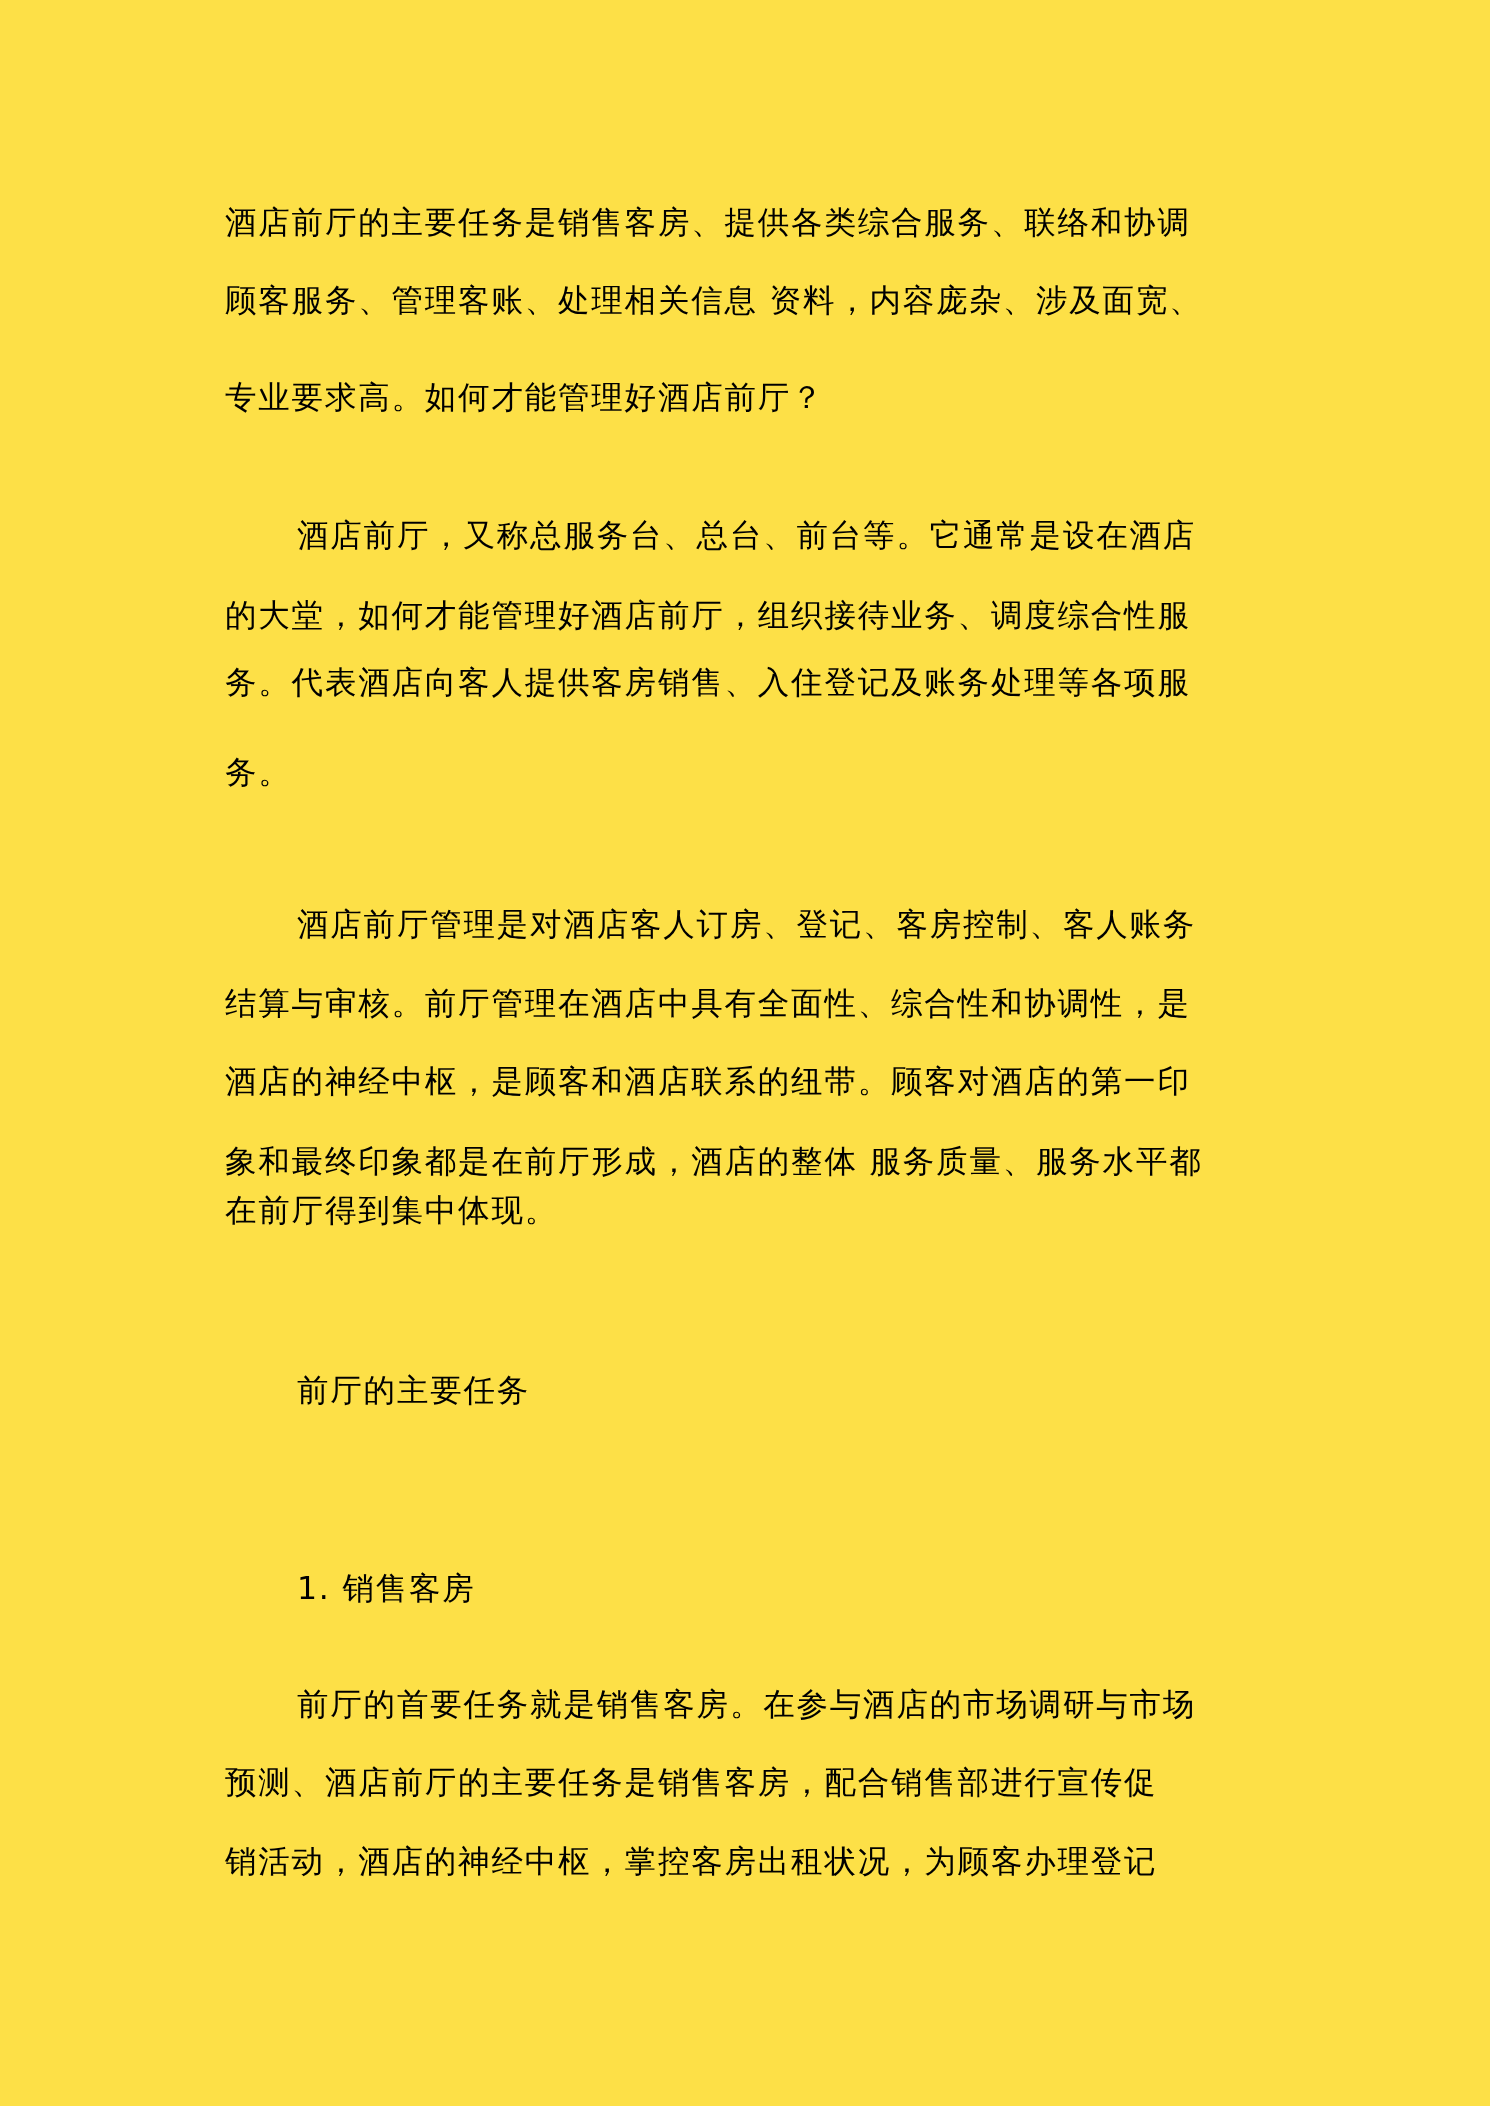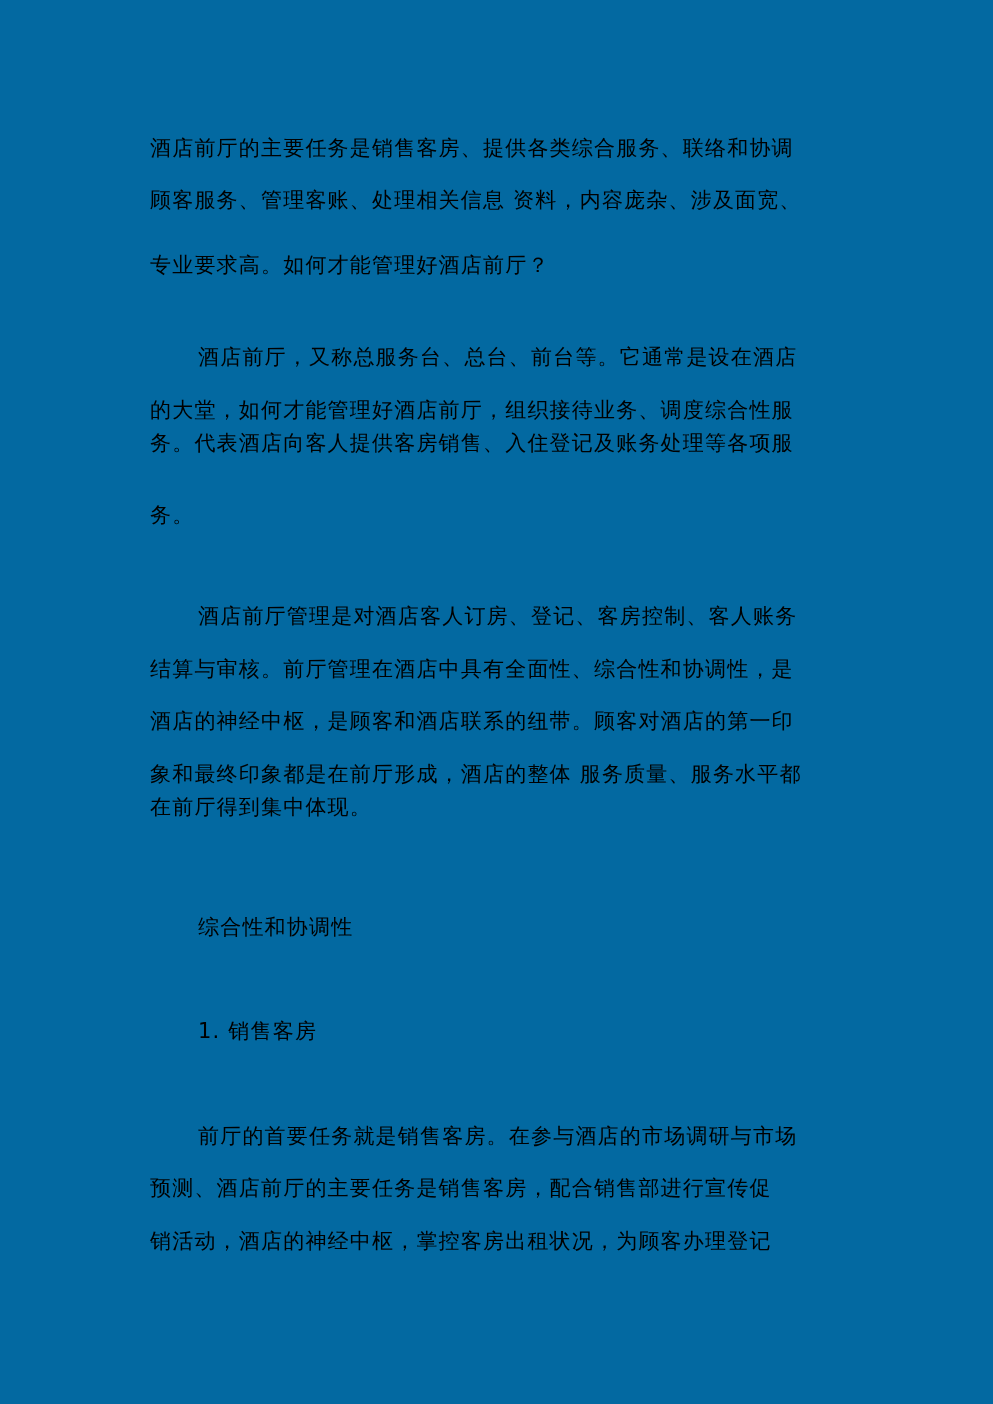--- a/index.html
+++ b/index.html
@@ -1,51 +1,51 @@
 <!DOCTYPE html>
 <html><head>
 <meta charset="utf-8">
 <style>
   html, body { margin: 0; padding: 0; background: #ffffff; }
   body { width: 993px; height: 1404px; position: relative; overflow: hidden;
          font-family: "DejaVu Sans", sans-serif; color: #000; }
-  .page { position: absolute; left: 0; top: 0; width: 993px; height: 1404px; background: #0369a1; }
+  .page { position: absolute; left: 0; top: 0; width: 993px; height: 1404px; background: #fde047; }
   .line { position: absolute; left: 150px; font-size: 21px; line-height: 26px;
           letter-spacing: 1.2px; white-space: nowrap; }
   .indent { left: 198px; }
 </style>
 </head>
 <body>
 
 <div class="page">
 
   <div>
     <div class="line" style="top:135px">酒店前厅的主要任务是销售客房、提供各类综合服务、联络和协调</div>
     <div class="line" style="top:187px">顾客服务、管理客账、处理相关信息 资料，内容庞杂、涉及面宽、</div>
     <div class="line" style="top:252px">专业要求高。如何才能管理好酒店前厅？</div>
   </div>
 
   <div>
     <div class="line indent" style="top:344px">酒店前厅，又称总服务台、总台、前台等。它通常是设在酒店</div>
     <div class="line" style="top:397px">的大堂，如何才能管理好酒店前厅，组织接待业务、调度综合性服</div>
-    <div class="line" style="top:430px">务。代表酒店向客人提供客房销售、入住登记及账务处理等各项服</div>
+    <div class="line" style="top:442px">务。代表酒店向客人提供客房销售、入住登记及账务处理等各项服</div>
     <div class="line" style="top:502px">务。</div>
   </div>
 
   <div>
     <div class="line indent" style="top:603px">酒店前厅管理是对酒店客人订房、登记、客房控制、客人账务</div>
     <div class="line" style="top:656px">结算与审核。前厅管理在酒店中具有全面性、综合性和协调性，是</div>
     <div class="line" style="top:708px">酒店的神经中枢，是顾客和酒店联系的纽带。顾客对酒店的第一印</div>
     <div class="line" style="top:761px">象和最终印象都是在前厅形成，酒店的整体 服务质量、服务水平都</div>
     <div class="line" style="top:794px">在前厅得到集中体现。</div>
   </div>
 
-  <div class="line indent" style="top:914px">综合性和协调性</div>
+  <div class="line indent" style="top:914px">前厅的主要任务</div>
 
-  <div class="line indent" style="top:1018px">1. 销售客房</div>
+  <div class="line indent" style="top:1046px">1. 销售客房</div>
 
   <div>
     <div class="line indent" style="top:1123px">前厅的首要任务就是销售客房。在参与酒店的市场调研与市场</div>
     <div class="line" style="top:1175px">预测、酒店前厅的主要任务是销售客房，配合销售部进行宣传促</div>
     <div class="line" style="top:1228px">销活动，酒店的神经中枢，掌控客房出租状况，为顾客办理登记</div>
   </div>
 
 </div>
 
 </body></html>

